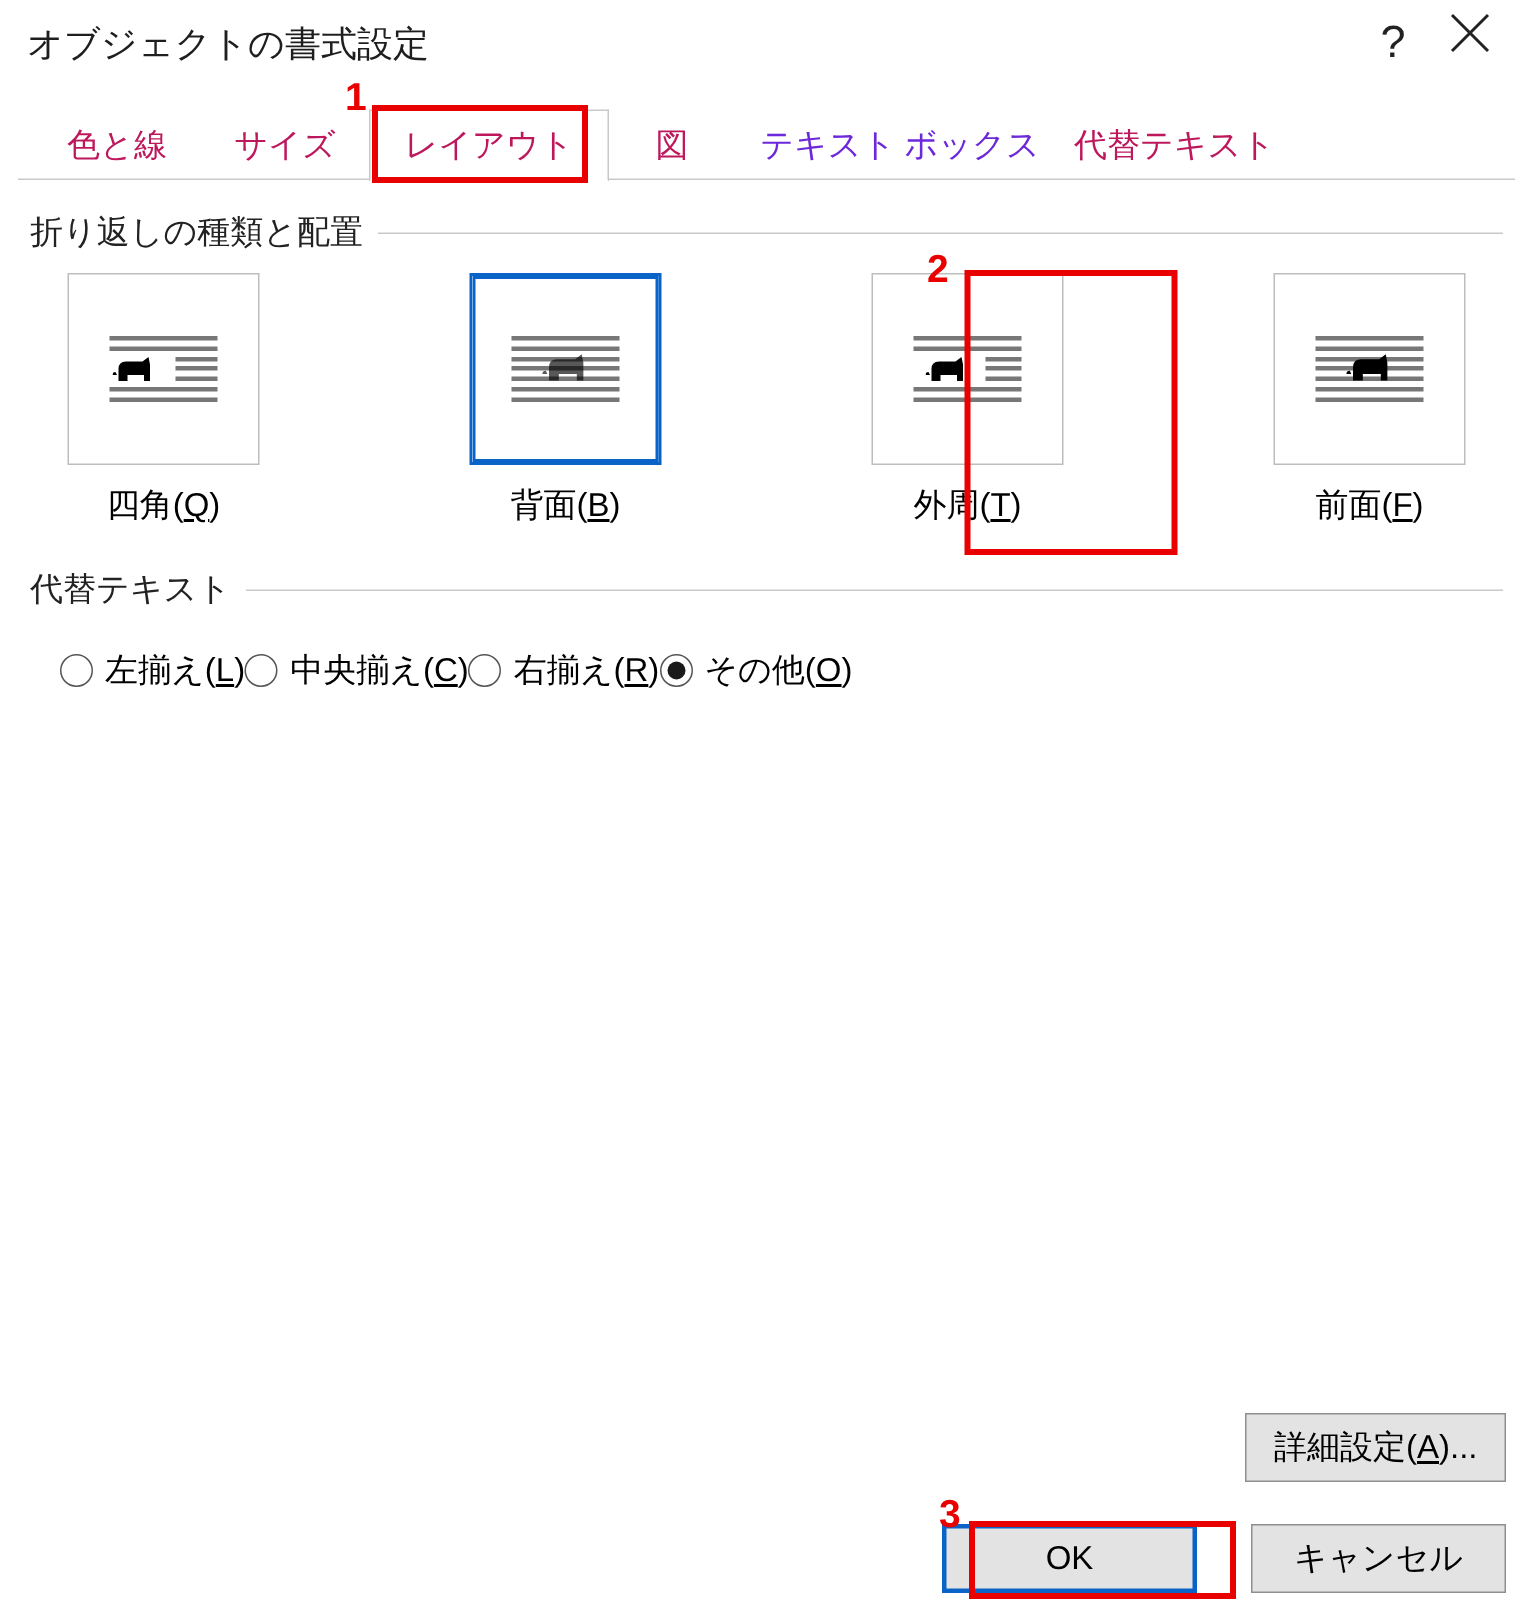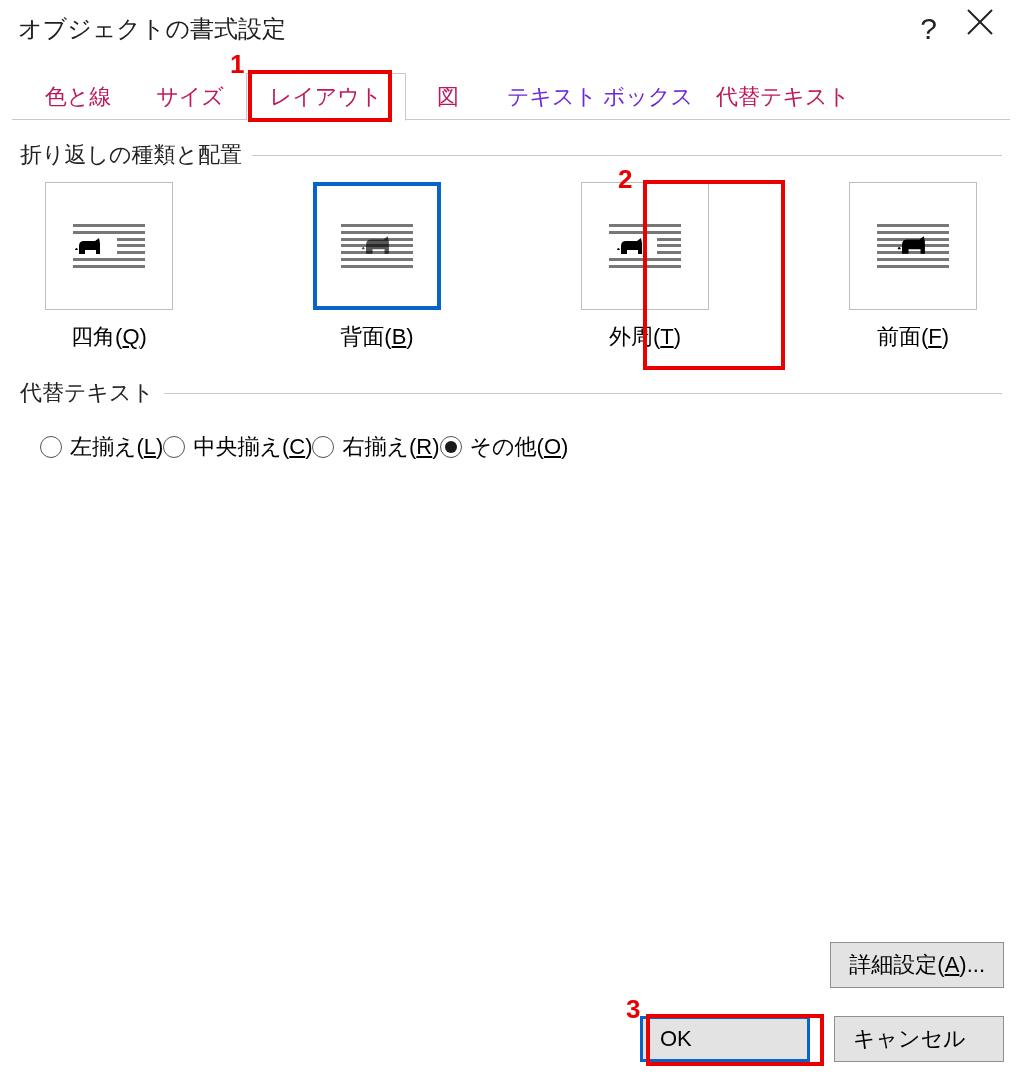--- a/index.html
+++ b/index.html
@@ -166,35 +166,35 @@
 
   
   .btnrow {
     position: absolute;
     right: 18px;
     bottom: 92px;
   }
   .btn {
     display: inline-flex;
     align-items: center;
-    justify-content: space-between;
+    justify-content: center;
     height: 46px;
     border: 1px solid #8f8f8f;
     background: #e3e3e3;
     font-size: 22px;
     padding: 0 18px;
   }
   .btn .u { text-decoration: underline; }
 
   .bottom-buttons {
     position: absolute;
     right: 18px;
     bottom: 18px;
     display: flex;
-    gap: 24px;
+    gap: 36px;
   }
   .bottom-buttons .btn { width: 170px; }
   .btn.primary {
     border: 2px solid #0a64c8;
     box-shadow: inset 0 0 0 1px #0a64c8;
     background: #e3e3e3;
   }
 
   
   .thumb {

